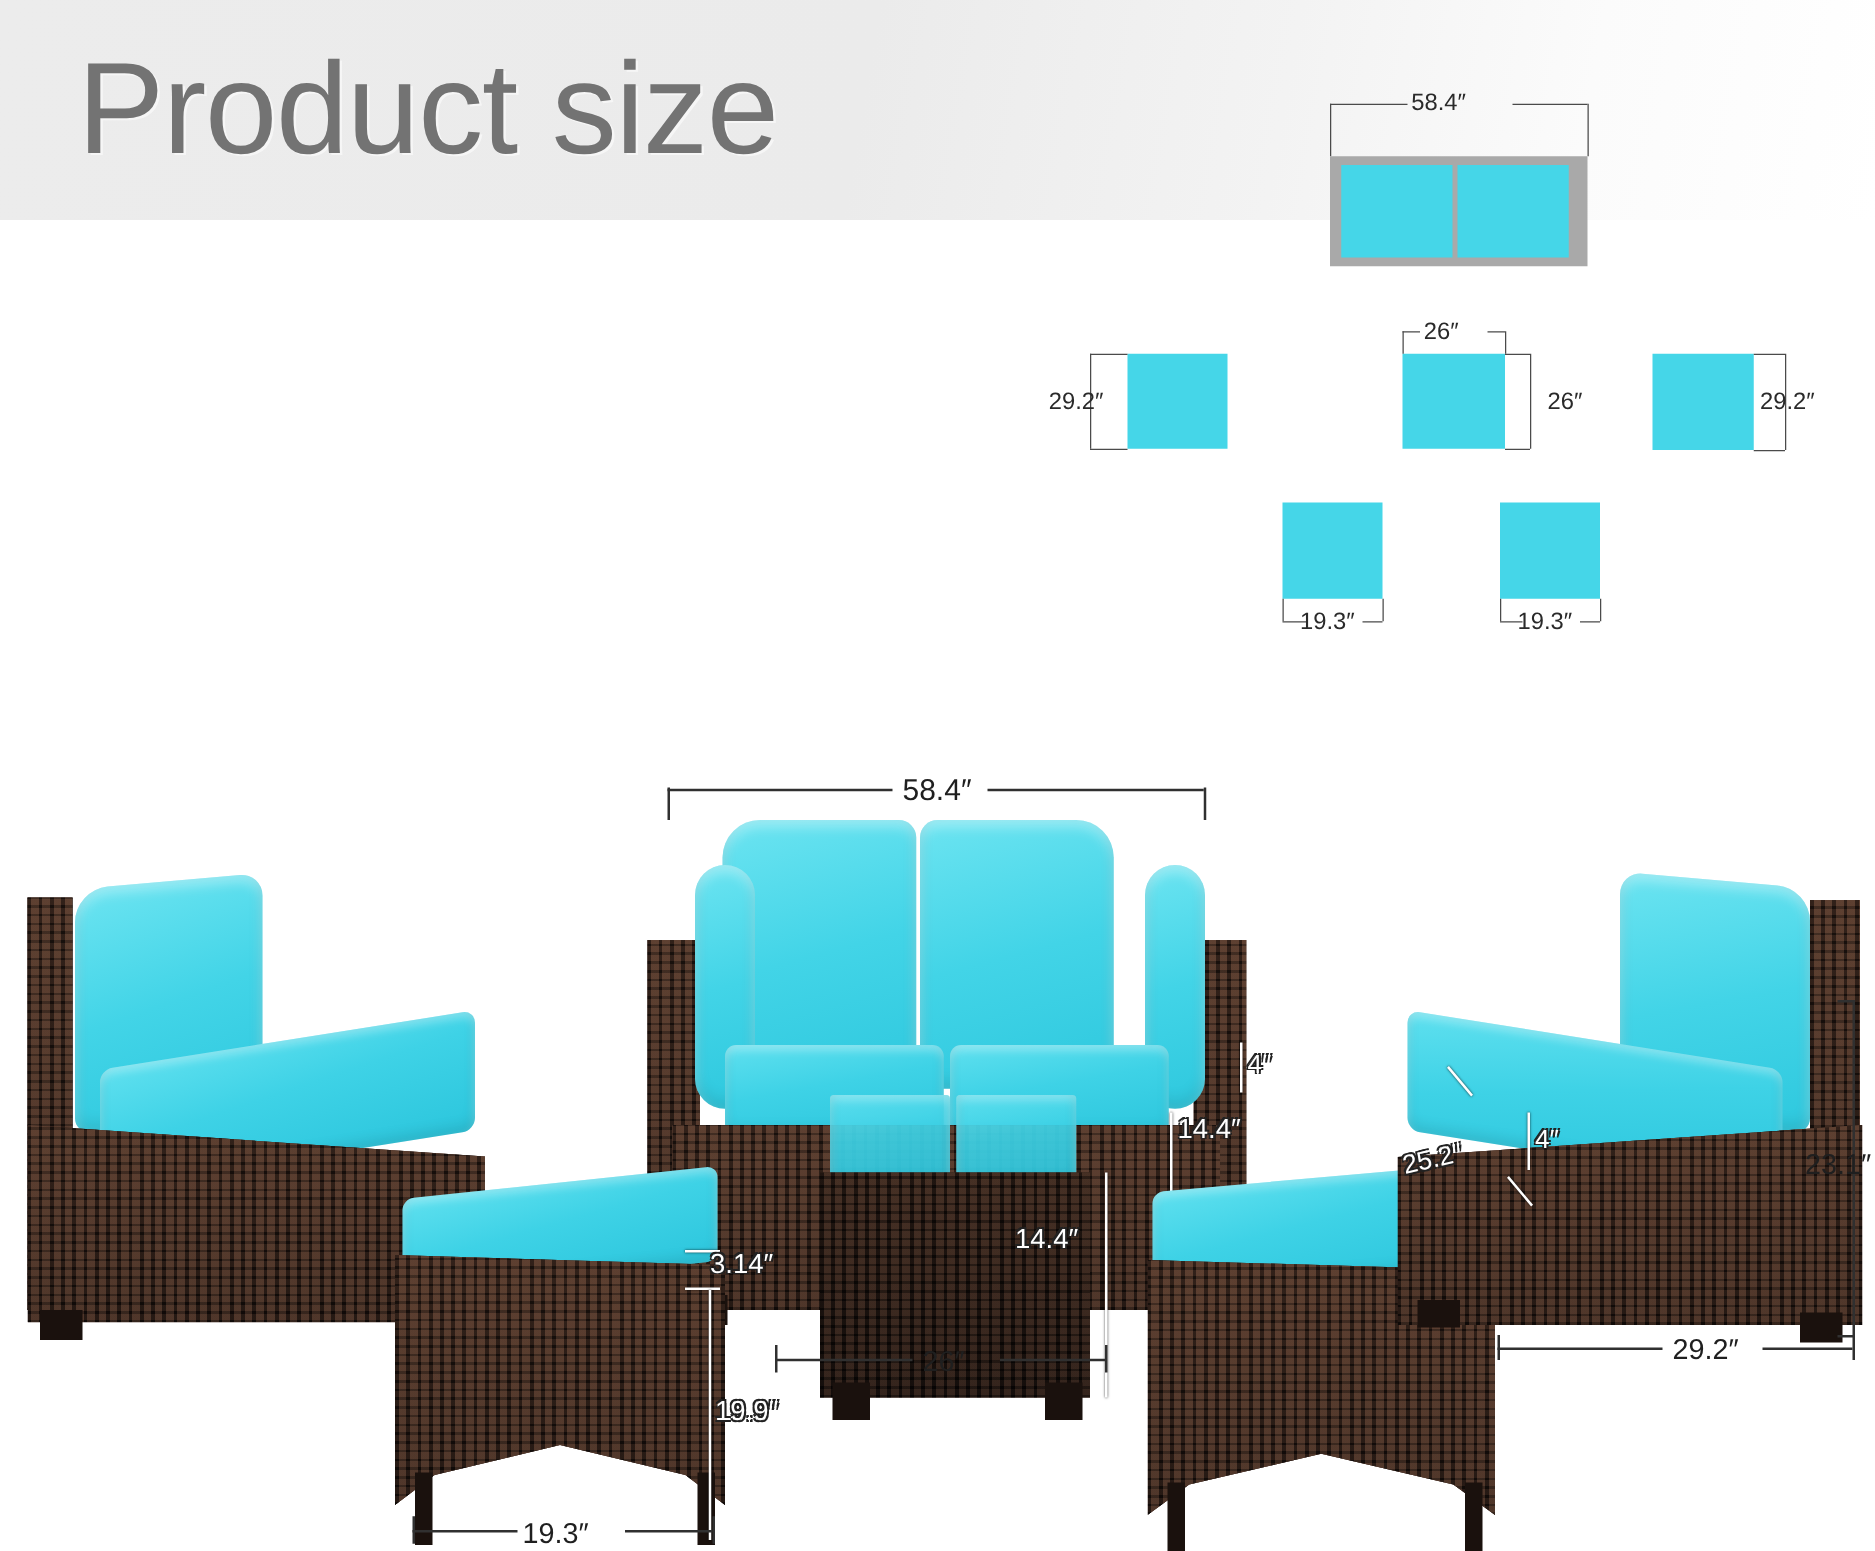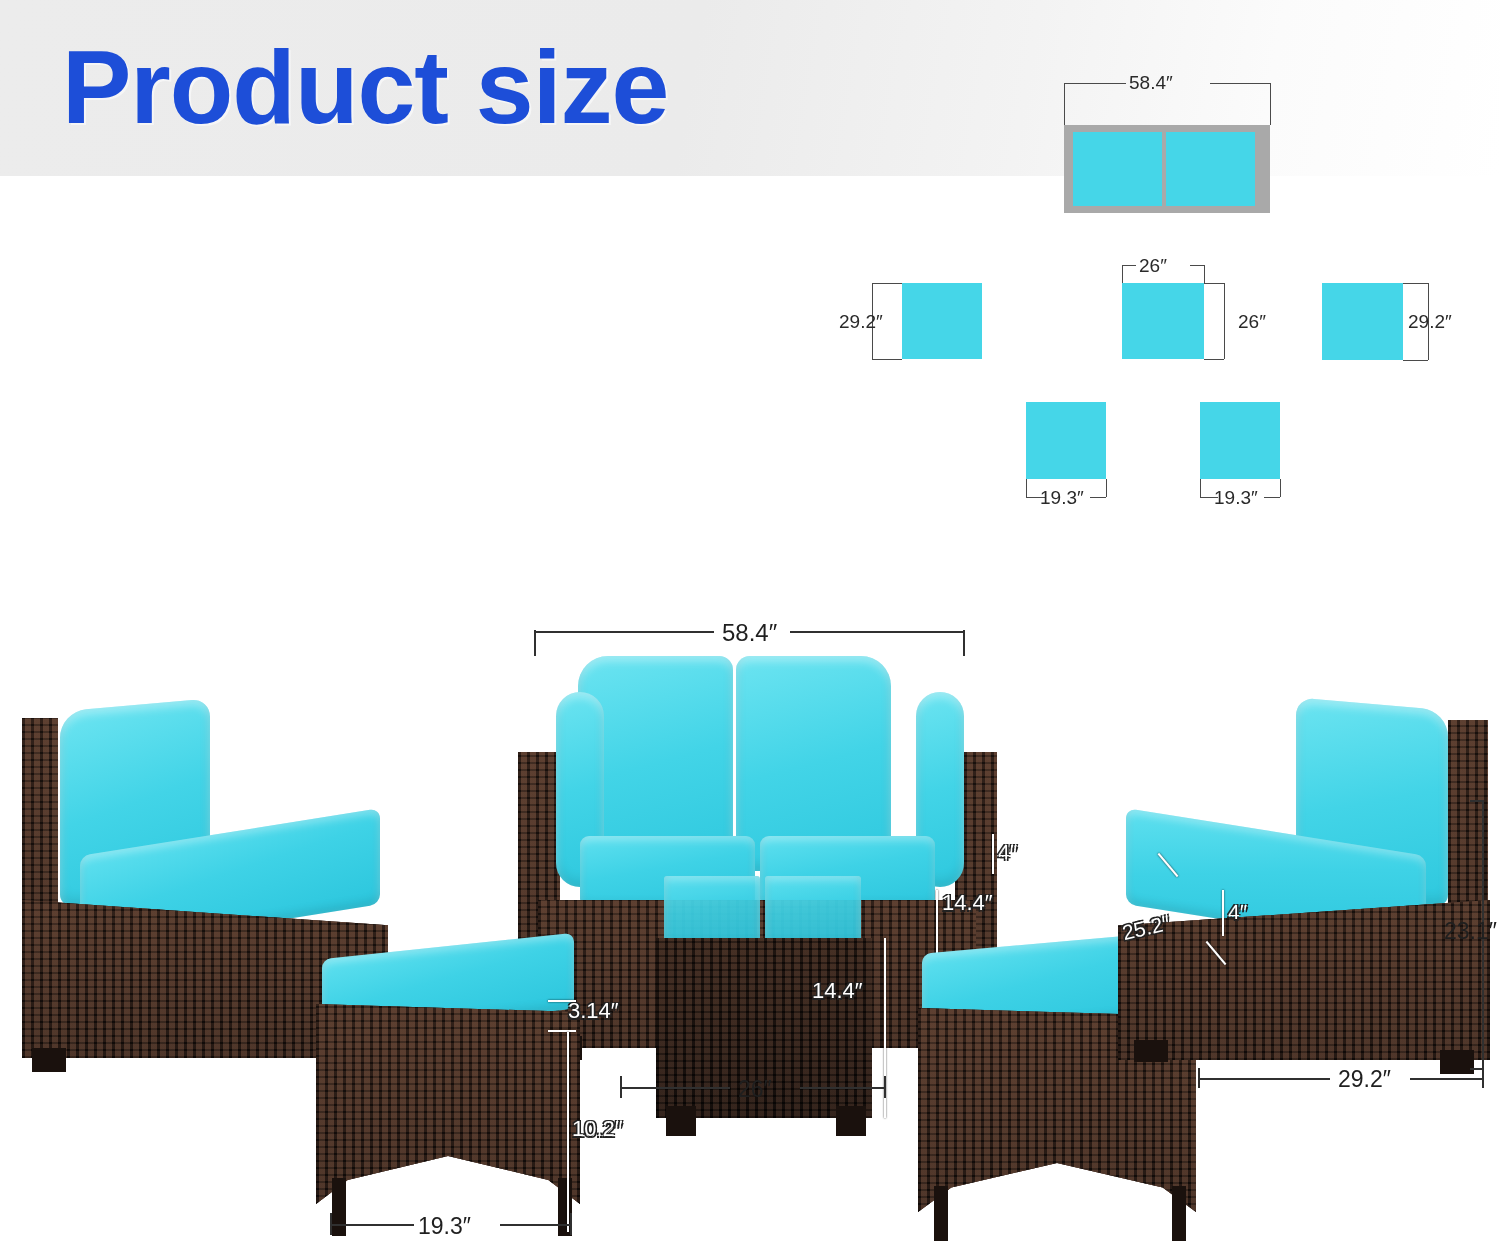--- a/index.html
+++ b/index.html
@@ -11,22 +11,22 @@
   }
   #page { position: relative; width: 1500px; height: 1241px; background: #fff; }
 
   
   .header-band {
     position: absolute; left: 0; top: 0; width: 1500px; height: 176px;
     background: linear-gradient(100deg, #ececec 0%, #ebebeb 46%, #f3f3f3 68%, #fbfbfb 84%, #ffffff 100%);
   }
   .page-title {
     position: absolute; left: 62px; top: 30px;
-    font-size: 104px; font-weight: bold; letter-spacing: -1px;
-    color: #1d4ed8;
+    font-size: 104px; font-weight: normal; letter-spacing: -1px;
+    color: #737373;
     text-shadow: 2px 2px 0px rgba(255,255,255,0.55);
     line-height: 1.1;
     white-space: nowrap;
   }
 
   
   .schematic { position: absolute; }
   .sq { position: absolute; background: #45d6e8; }
   .gray-frame {
     position: absolute; background: #a9a9a9;
@@ -224,21 +224,21 @@
       <div class="cushion" style="left:322px;top:346px;width:252px;height:76px;border-radius:9px;transform:skewY(-6deg);"></div>
       <div class="wicker" style="left:316px;top:404px;width:264px;height:200px;clip-path:polygon(0 0,100% 4%,100% 100%, 88% 88%, 50% 76%, 12% 88%, 0 100%);"></div>
       <div class="leg" style="left:332px;top:578px;width:14px;height:58px;"></div>
       <div class="leg" style="left:558px;top:578px;width:14px;height:58px;"></div>
 
       <div class="pln-h-w" style="left:548px;top:400px;width:28px;"></div>
       <div class="pln-h-w" style="left:548px;top:430px;width:28px;"></div>
       <div class="pdim-w" style="left:568px;top:398px;font-size:22px;">3.14″</div>
 
       <div class="pln-v-w" style="left:567px;top:432px;height:200px;"></div>
-      <div class="pdim-w" style="left:572px;top:516px;font-size:22px;">10.2″</div>
+      <div class="pdim-w" style="left:572px;top:516px;font-size:22px;">19.9″</div>
 
       <div class="pln-v" style="left:330px;top:613px;height:22px;"></div>
       <div class="pln-v" style="left:570px;top:613px;height:22px;"></div>
       <div class="pln-h" style="left:330px;top:624px;width:84px;"></div>
       <div class="pln-h" style="left:500px;top:624px;width:70px;"></div>
       <div class="pdim" style="left:418px;top:613px;font-size:23px;">19.3″</div>
     </div>
 
     <div>
       <div class="cushion" style="left:922px;top:342px;width:268px;height:82px;border-radius:9px;transform:skewY(-5deg);"></div>

